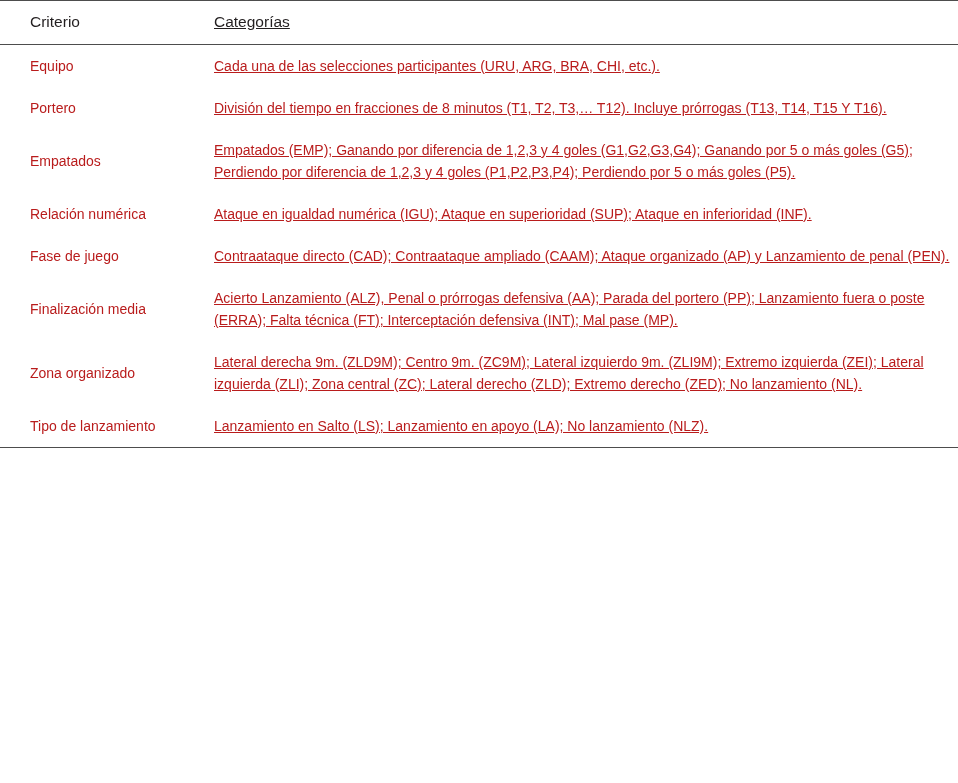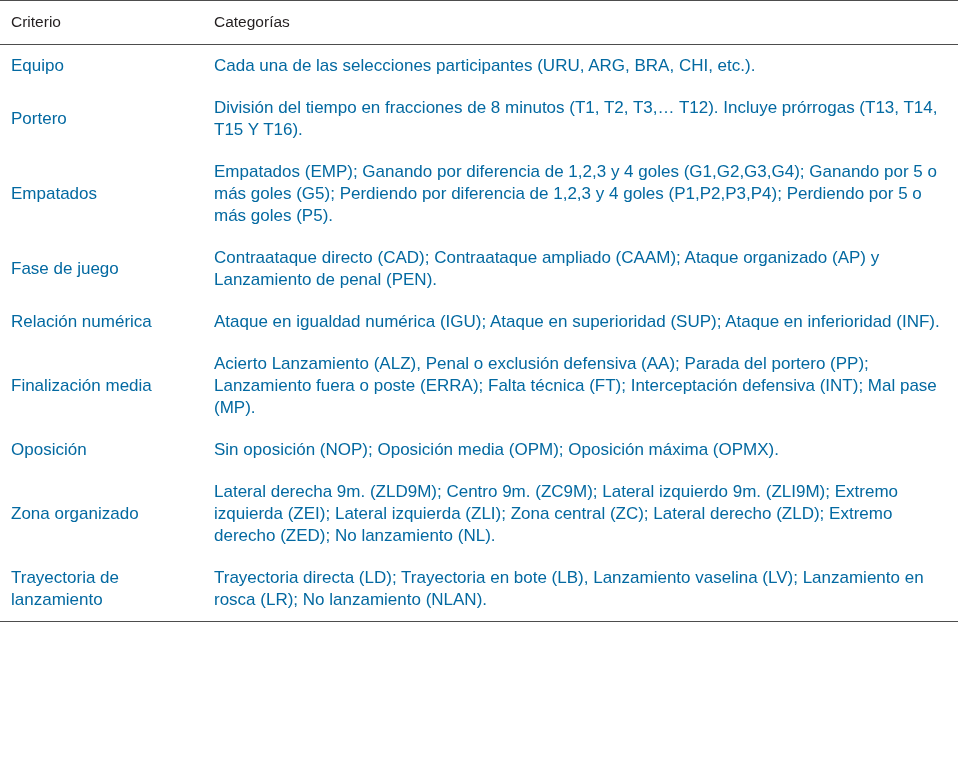--- a/index.html
+++ b/index.html
@@ -42,36 +42,37 @@
     text-align: left;
     font-weight: normal;
     font-size: 15.5px;
     line-height: 22px;
     padding: 10px 0 11px 0;
     vertical-align: bottom;
     color: #231f20;
   }
 
   th.cell-criterio, td.cell-criterio {
-    padding-left: 11px;
+    padding-left: 30px;
     padding-right: 10px;
   }
   th.cell-categorias, td.cell-categorias {
     padding-left: 214px;
     padding-right: 8px;
+    text-decoration: underline;
   }
   
   th.cell-categorias, td.cell-categorias {
     padding-left: 14px;
   }
 
   tbody td {
-    font-size: 17px;
+    font-size: 14px;
     line-height: 22px;
-    color: #0369a1;
+    color: #b91c1c;
     padding-top: 10px;
     padding-bottom: 10px;
     vertical-align: middle;
   }
 
   tbody td.cell-criterio {
     vertical-align: middle;
     white-space: normal;
   }
 
@@ -126,61 +127,53 @@
         <tr class="data-row">
           <td class="cell-criterio">
             <span class="crit-label">Empatados</span>
           </td>
           <td class="cell-categorias">
             <span class="cat-text">Empatados (EMP); Ganando por diferencia de 1,2,3 y 4 goles (G1,G2,G3,G4); Ganando por 5 o más goles (G5); Perdiendo por diferencia de 1,2,3 y 4 goles (P1,P2,P3,P4); Perdiendo por 5 o más goles (P5).</span>
           </td>
         </tr>
         <tr class="data-row">
           <td class="cell-criterio">
+            <span class="crit-label">Relación numérica</span>
+          </td>
+          <td class="cell-categorias">
+            <span class="cat-text">Ataque en igualdad numérica (IGU); Ataque en superioridad (SUP); Ataque en inferioridad (INF).</span>
+          </td>
+        </tr>
+        <tr class="data-row">
+          <td class="cell-criterio">
             <span class="crit-label">Fase de juego</span>
           </td>
           <td class="cell-categorias">
             <span class="cat-text">Contraataque directo (CAD); Contraataque ampliado (CAAM); Ataque organizado (AP) y Lanzamiento de penal (PEN).</span>
           </td>
         </tr>
         <tr class="data-row">
           <td class="cell-criterio">
-            <span class="crit-label">Relación numérica</span>
-          </td>
-          <td class="cell-categorias">
-            <span class="cat-text">Ataque en igualdad numérica (IGU); Ataque en superioridad (SUP); Ataque en inferioridad (INF).</span>
-          </td>
-        </tr>
-        <tr class="data-row">
-          <td class="cell-criterio">
             <span class="crit-label">Finalización media</span>
           </td>
           <td class="cell-categorias">
-            <span class="cat-text">Acierto Lanzamiento (ALZ), Penal o exclusión defensiva (AA); Parada del portero (PP); Lanzamiento fuera o poste (ERRA); Falta técnica (FT); Interceptación defensiva (INT); Mal pase (MP).</span>
-          </td>
-        </tr>
-        <tr class="data-row">
-          <td class="cell-criterio">
-            <span class="crit-label">Oposición</span>
-          </td>
-          <td class="cell-categorias">
-            <span class="cat-text">Sin oposición (NOP); Oposición media (OPM); Oposición máxima (OPMX).</span>
+            <span class="cat-text">Acierto Lanzamiento (ALZ), Penal o prórrogas defensiva (AA); Parada del portero (PP); Lanzamiento fuera o poste (ERRA); Falta técnica (FT); Interceptación defensiva (INT); Mal pase (MP).</span>
           </td>
         </tr>
         <tr class="data-row">
           <td class="cell-criterio">
             <span class="crit-label">Zona organizado</span>
           </td>
           <td class="cell-categorias">
             <span class="cat-text">Lateral derecha 9m. (ZLD9M); Centro 9m. (ZC9M); Lateral izquierdo 9m. (ZLI9M); Extremo izquierda (ZEI); Lateral izquierda (ZLI); Zona central (ZC); Lateral derecho (ZLD); Extremo derecho (ZED); No lanzamiento (NL).</span>
           </td>
         </tr>
         <tr class="data-row">
           <td class="cell-criterio">
-            <span class="crit-label">Trayectoria de lanzamiento</span>
+            <span class="crit-label">Tipo de lanzamiento</span>
           </td>
           <td class="cell-categorias">
-            <span class="cat-text">Trayectoria directa (LD); Trayectoria en bote (LB), Lanzamiento vaselina (LV); Lanzamiento en rosca (LR); No lanzamiento (NLAN).</span>
+            <span class="cat-text">Lanzamiento en Salto (LS); Lanzamiento en apoyo (LA); No lanzamiento (NLZ).</span>
           </td>
         </tr>
       </tbody>
   </table>
 </div>
 
 </body></html>

